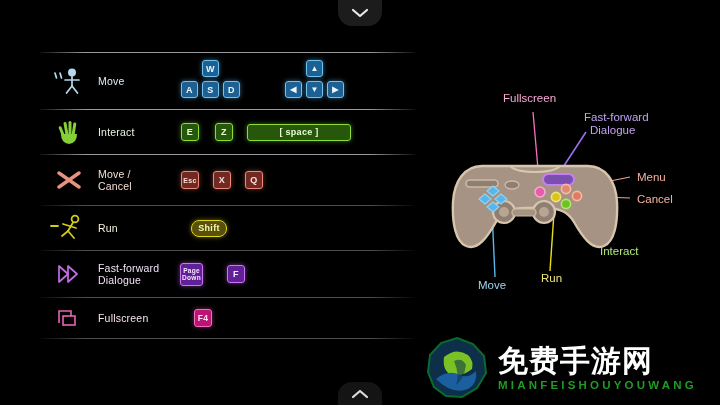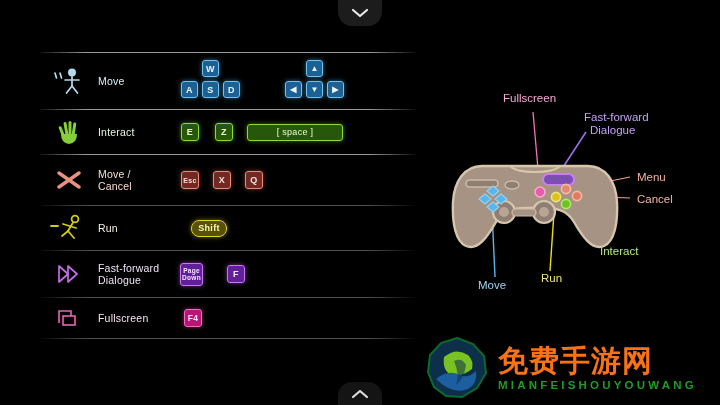--- a/index.html
+++ b/index.html
@@ -105,21 +105,21 @@
                box-shadow: 0 0 5px rgba(130,220,60,.5); }
   .key.red   { background: rgba(122,46,38,0.92); border-color: #f08a78; color: #ffded6;
                box-shadow: 0 0 5px rgba(230,120,100,.45); }
   .key.yellow{ background: rgba(96,88,10,0.92); border-color: #e0d617; color: #fbf7b0;
                box-shadow: 0 0 5px rgba(220,210,30,.5); border-radius: 8px; }
   .key.purple{ background: rgba(101,35,160,0.95); border-color: #cc74f2; color: #f6e6ff;
                box-shadow: 0 0 5px rgba(190,110,240,.55); }
   .key.magenta{background: rgba(196,22,122,0.95); border-color: #f56ac0; color: #ffe3f4;
                box-shadow: 0 0 5px rgba(240,90,180,.5); }
 
-  .key.wide  { width: 96px; height: 17px; font-size: 9px; font-weight: normal; }
+  .key.wide  { width: 104px; height: 17px; font-size: 9px; font-weight: bold; }
   .key.sq    { width: 18px; height: 18px; }
   .key.pagedown { width: 23px; height: 23px; font-size: 6.5px; line-height: 7.5px; font-weight: bold; }
   .key.shift { width: 36px; height: 17px; }
   .key.f4    { width: 18px; height: 18px; font-size: 8.5px; }
   .key.esc   { width: 18px; height: 18px; font-size: 7px; }
 
   .kspace { margin-left: 14px; }
   .kgap   { margin-left: 16px; }
   .kgap-s { margin-left: 14px; }
 
@@ -144,21 +144,21 @@
     position: absolute;
     left: 424px; top: 334px;
     width: 290px; height: 68px;
     display: flex;
     align-items: center;
   }
   .wm-cn {
     font-family: "DejaVu Sans", sans-serif;
     font-size: 30px;
     font-weight: bold;
-    color: #f97316;
+    color: #ffffff;
     letter-spacing: 1px;
     line-height: 32px;
   }
   .wm-en {
     font-family: "Liberation Sans", sans-serif;
     font-size: 11.5px;
     font-weight: bold;
     color: #1e9c23;
     letter-spacing: 3.2px;
     line-height: 14px;
@@ -313,21 +313,21 @@
       <div class="cell-icon">
         <svg width="30" height="26" viewBox="0 0 30 26">
           <g stroke="#f56ac0" stroke-width="1.6" fill="none" opacity="0.95">
             <rect x="9" y="11" width="12" height="9"></rect>
             <path d="M5 18 L5 6 L17 6 L17 11"></path>
           </g>
         </svg>
       </div>
       <div class="cell-label lbl-full">Fullscreen</div>
       <div class="cell-keys">
-        <div class="key magenta f4" style="margin-left:4px;">F4</div>
+        <div class="key magenta f4" style="margin-left:14px;">F4</div>
       </div>
     </div>
 
     <div class="hrule faint"></div>
   </div>
 
   <div class="pad-panel">
     <svg width="275" height="245" viewBox="0 0 275 245">
 
       <line x1="93" y1="42" x2="100" y2="122" stroke="#f472c0" stroke-width="1.3"></line>

